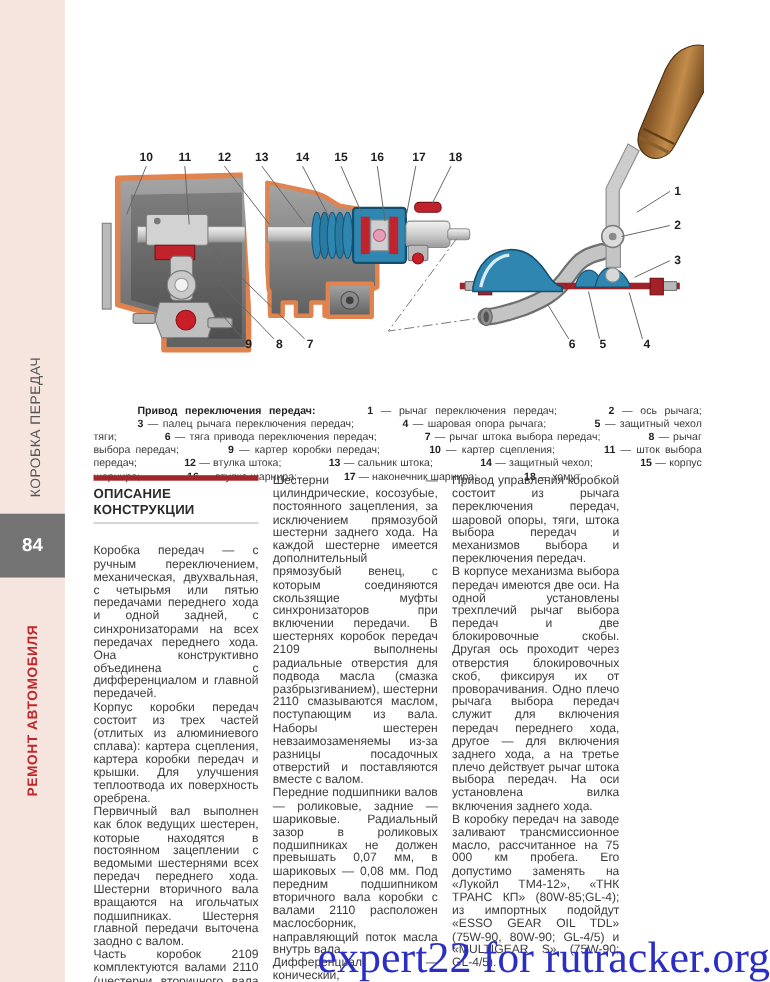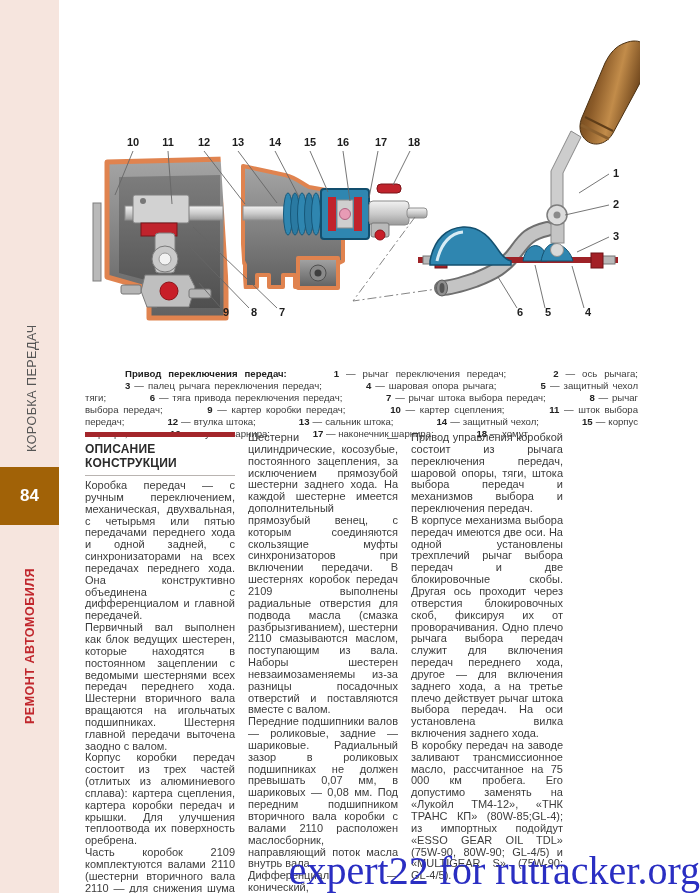--- a/index.html
+++ b/index.html
@@ -6,38 +6,38 @@
   .page{position:relative;width:700px;height:893px;background:#ffffff;overflow:hidden;
         font-family:"Liberation Sans",sans-serif;color:#3c3c3c;}
   
   .sidebar{position:absolute;left:0;top:0;width:59px;height:893px;background:#f6e5de;}
   .v-label{position:absolute;writing-mode:vertical-rl;transform:rotate(180deg);
            white-space:nowrap;letter-spacing:.5px;}
   .v-chapter{left:25px;top:308px;height:160px;font-size:12.5px;color:#555555;
              display:flex;align-items:center;justify-content:center;}
   .v-book{left:23px;top:556px;height:180px;font-size:12.5px;font-weight:bold;color:#c0272d;
           display:flex;align-items:center;justify-content:center;}
-  .page-badge{position:absolute;left:0;top:467px;width:59px;height:58px;background:#a16207;
+  .page-badge{position:absolute;left:0;top:467px;width:59px;height:58px;background:#737373;
               color:#ffffff;font-weight:bold;font-size:17px;display:flex;
               align-items:center;justify-content:center;}
   
   .figure{position:absolute;left:85px;top:25px;width:555px;height:330px;}
   .callout{font-size:11px;font-weight:bold;fill:#1e1e1e;font-family:"Liberation Sans",sans-serif;}
   .leader{stroke:#666666;stroke-width:.9;}
   
   .caption{position:absolute;left:85px;top:358px;width:553px;font-size:9.6px;
            line-height:12px;text-align:justify;color:#3b3b3b;}
   .caption b{color:#222222;padding-left:40px;}
   
   .col{position:absolute;top:432px;}
   .col-1{left:85px;width:150px;}
   .col-2{left:248px;width:150px;}
   .col-3{left:411px;width:152px;}
   .head-block{border-top:5px solid #a3262b;padding-top:5px;border-bottom:1px solid #b9b4b1;
-              padding-bottom:5px;margin-bottom:4px;}
+              padding-bottom:5px;margin-bottom:20px;}
   .head-block h2{margin:0;font-size:12px;font-weight:bold;color:#2b2b2b;letter-spacing:.2px;}
   .coltext p{margin:0;font-size:11px;line-height:11.85px;text-align:justify;color:#3c3c3c;}
   
   .watermark{position:absolute;left:0;bottom:0;width:700px;text-align:right;
              font-family:"Liberation Serif",serif;font-size:40px;line-height:44px;
              color:#2a2ec2;}
 </style>
 </head>
 <body>
 
@@ -198,22 +198,22 @@
   </svg>
 
   <p class="caption"><b>Привод переключения передач: </b><b>1</b> — рычаг переключения передач; <b>2</b> — ось рычага; <b>3</b> — палец рычага переключения передач; <b>4</b> — шаровая опора рычага; <b>5</b> — защитный чехол тяги; <b>6</b> — тяга привода переключения передач; <b>7</b> — рычаг штока выбора передач; <b>8</b> — рычаг выбора передач; <b>9</b> — картер коробки передач; <b>10</b> — картер сцепления; <b>11</b> — шток выбора передач; <b>12</b> — втулка штока; <b>13</b> — сальник штока; <b>14</b> — защитный чехол; <b>15</b> — корпус шарнира; <b>16</b> — втулка шарнира; <b>17</b> — наконечник шарнира; <b>18</b> — хомут</p>
 
   <section class="col col-1">
     <div class="head-block">
       <h2>ОПИСАНИЕ КОНСТРУКЦИИ</h2>
     </div>
     <div class="coltext">
         <p>Коробка передач — с ручным переключением, механическая, двухвальная, с четырьмя или пятью передачами переднего хода и одной задней, с синхронизаторами на всех передачах переднего хода. Она конструктивно объединена с дифференциалом и главной передачей.</p>
+        <p>Корпус коробки передач состоит из трех частей (отлитых из алюминиевого сплава): картера сцепления, картера коробки передач и крышки. Для улучшения теплоотвода их поверхность оребрена.</p>
         <p>Первичный вал выполнен как блок ведущих шестерен, которые находятся в постоянном зацеплении с ведомыми шестернями всех передач переднего хода. Шестерни вторичного вала вращаются на игольчатых подшипниках. Шестерня главной передачи выточена заодно с валом.</p>
-        <p>Корпус коробки передач состоит из трех частей (отлитых из алюминиевого сплава): картера сцепления, картера коробки передач и крышки. Для улучшения теплоотвода их поверхность оребрена.</p>
         <p>Часть коробок 2109 комплектуются валами 2110 (шестерни вторичного вала 2110 — для снижения шума — вращаются на втулках). Шестерня главной передачи выполнена съемной, на шлицах. На валу она фиксируется стопорным кольцом. Внутри вторичного вала 2110 выполнена проточка для подачи смазки к втулкам шестерен.</p>
       </div>
   </section>
   <section class="col col-2">
     <div class="coltext">
         <p>Шестерни — цилиндрические, косозубые, постоянного зацепления, за исключением прямозубой шестерни заднего хода. На каждой шестерне имеется дополнительный прямозубый венец, с которым соединяются скользящие муфты синхронизаторов при включении передачи. В шестернях коробок передач 2109 выполнены радиальные отверстия для подвода масла (смазка разбрызгиванием), шестерни 2110 смазываются маслом, поступающим из вала. Наборы шестерен невзаимозаменяемы из-за разницы посадочных отверстий и поставляются вместе с валом.</p>
         <p>Передние подшипники валов — роликовые, задние — шариковые. Радиальный зазор в роликовых подшипниках не должен превышать 0,07 мм, в шариковых — 0,08 мм. Под передним подшипником вторичного вала коробки с валами 2110 расположен маслосборник, направляющий поток масла внутрь вала.</p>
         <p>Дифференциал — конический, двухсателлитный. К фланцу коробки дифференциала крепится ведомая шестерня главной передачи. На коробку дифференциала напрессована ведущая шестерня привода спидометра, вращающая ведомую шестерню, расположенную в корпусе привода спидометра, который крепится к картеру коробки передач.</p>
       </div>
   </section>

